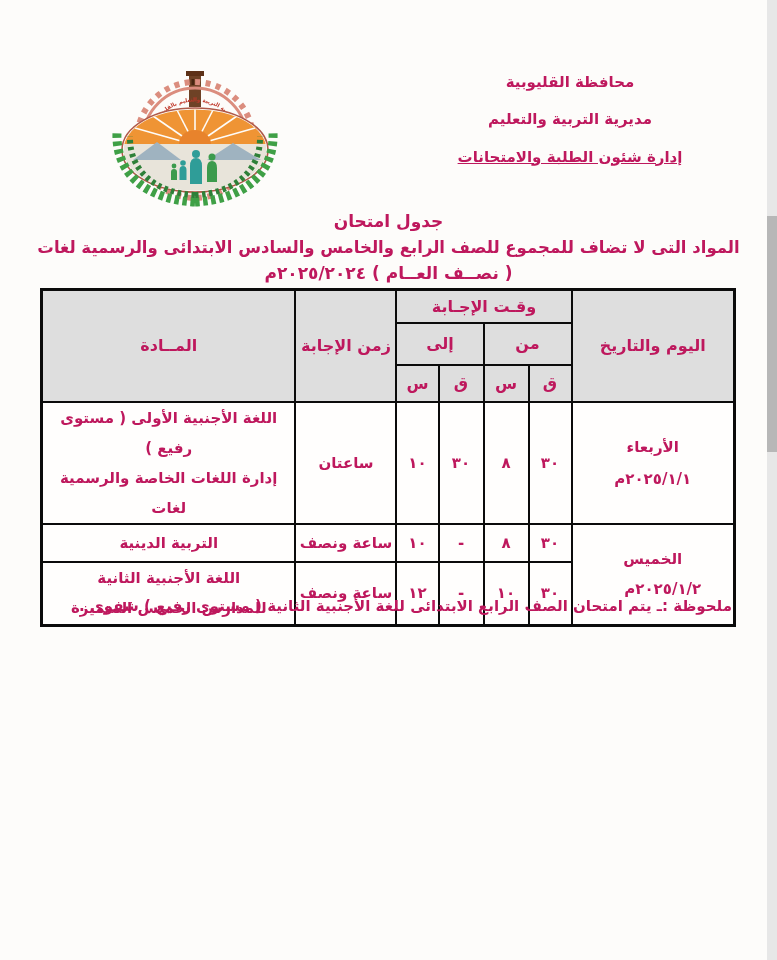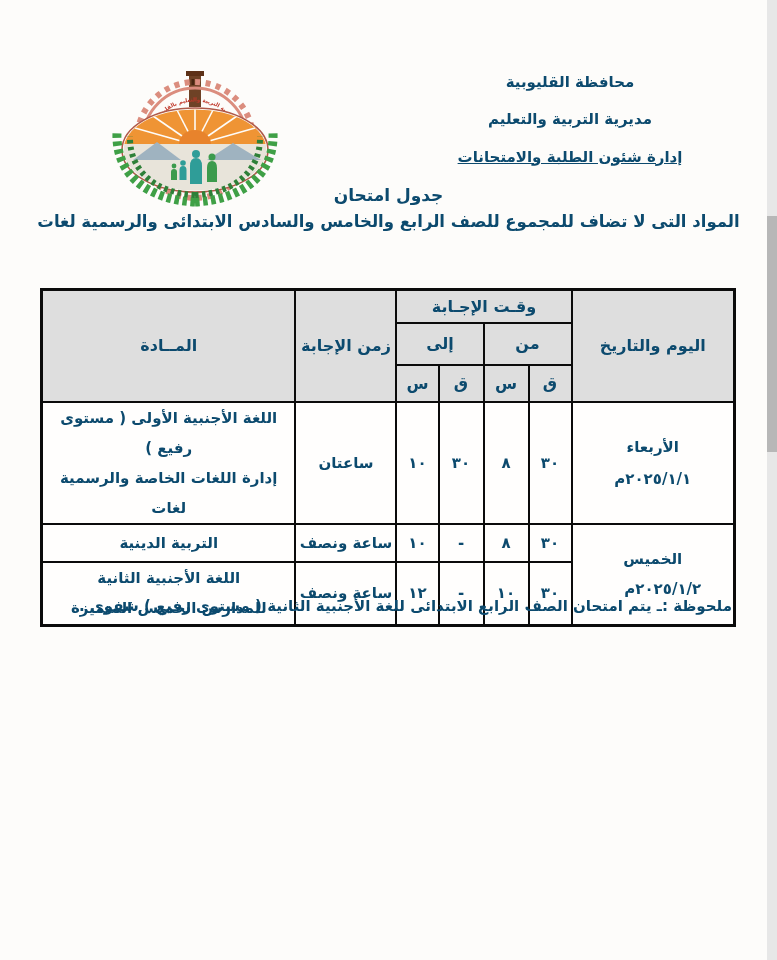--- a/index.html
+++ b/index.html
@@ -4,41 +4,41 @@
 <style>
   html,body{margin:0;padding:0;}
   body{background:#9a9a9a;}
   .page{
     position:relative;
     width:777px;height:960px;
     margin:0 auto;
     background:#fdfcfa;
     overflow:hidden;
     font-family:"DejaVu Sans", sans-serif;
-    color:#0c4a6e;
+    color:#be185d;
     direction:rtl;
   }
   
   .edge-strip{position:absolute;right:0;top:0;width:10px;height:960px;background:#e7e7e7;}
   .edge-strip-dark{position:absolute;right:0;top:216px;width:10px;height:236px;background:#b7b7b7;}
 
   .org-block{
     position:absolute;top:72px;right:57px;width:300px;
     text-align:center;font-weight:bold;font-size:15px;line-height:1.35;
   }
   .org-line{margin-bottom:17px;}
   .org-line.underlined{text-decoration:underline;font-size:15px;}
 
   .logo-wrap{position:absolute;left:95px;top:70px;width:200px;height:138px;}
 
   .title-block{
     position:absolute;top:185px;left:20px;width:737px;
     text-align:center;font-weight:bold;
   }
-  .title-l1{font-size:17px;margin-bottom:7px;}
+  .title-l1{font-size:17px;margin-bottom:7px;margin-top:26px;}
   .title-l2{font-size:16.5px;margin-bottom:6px;}
   .title-l3{font-size:17px;}
 
   table.sched{
     position:absolute;top:288px;right:41px;
     border-collapse:collapse;table-layout:fixed;
     width:693px;direction:rtl;
     background:#fffefd;
   }
   table.sched, table.sched th, table.sched td{
@@ -138,20 +138,21 @@
         <path d="M100,132 C145,130 180,106 178,62" stroke="#3fa046" stroke-width="9" stroke-dasharray="4.5,3.5"></path>
         <path d="M100,125 C62,123 34,102 35,66" stroke="#2e8038" stroke-width="6" stroke-dasharray="3.5,3.5"></path>
         <path d="M100,125 C138,123 166,102 165,66" stroke="#2e8038" stroke-width="6" stroke-dasharray="3.5,3.5"></path>
       </g>
     </svg>
   </div>
 
   <div class="title-block">
     <div class="title-l1">جدول امتحان</div>
     <div class="title-l2">المواد التى لا تضاف للمجموع للصف الرابع والخامس والسادس الابتدائى والرسمية لغات</div>
+    <div class="title-l3">( نصــف العــام ) ٢٠٢٥/٢٠٢٤م</div>
   </div>
 
   <table class="sched">
     <colgroup>
       <col style="width:163px">
         <col style="width:43px">
         <col style="width:45px">
       <col style="width:45px">
         <col style="width:42px">
         <col style="width:101px">

